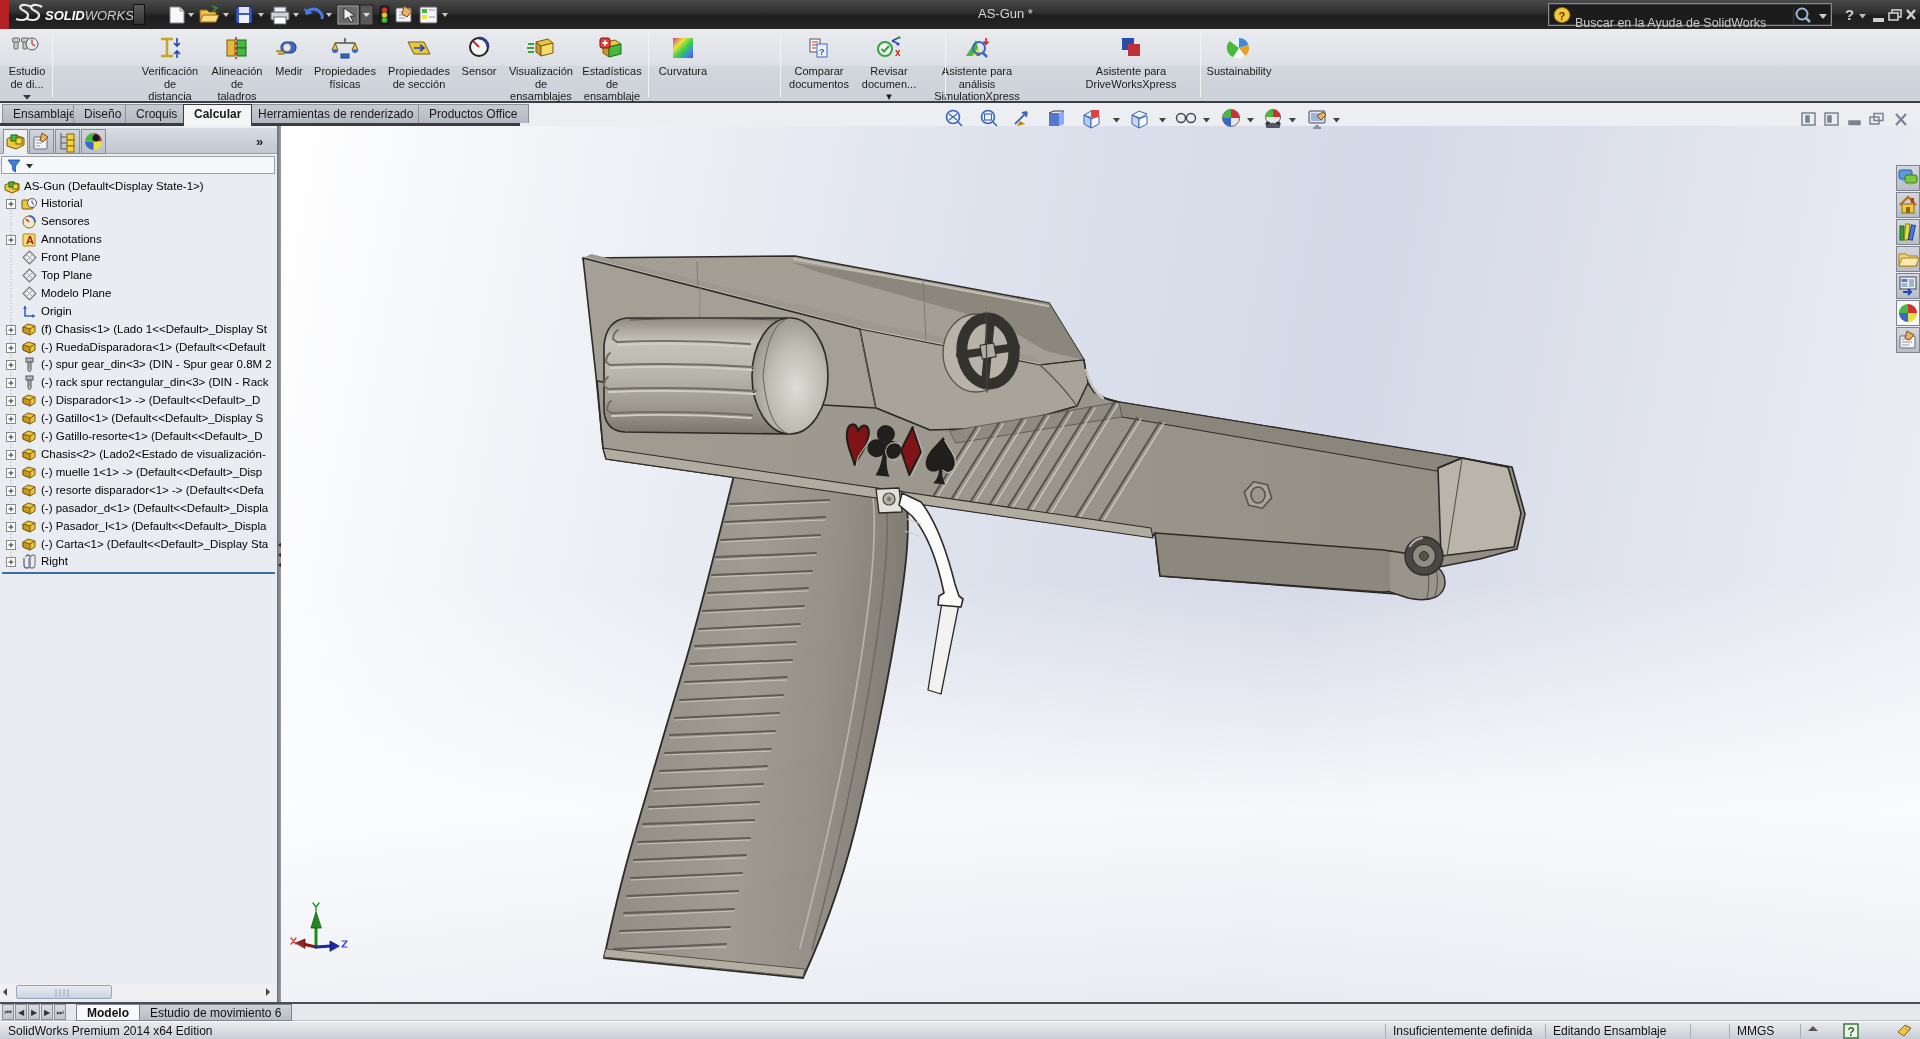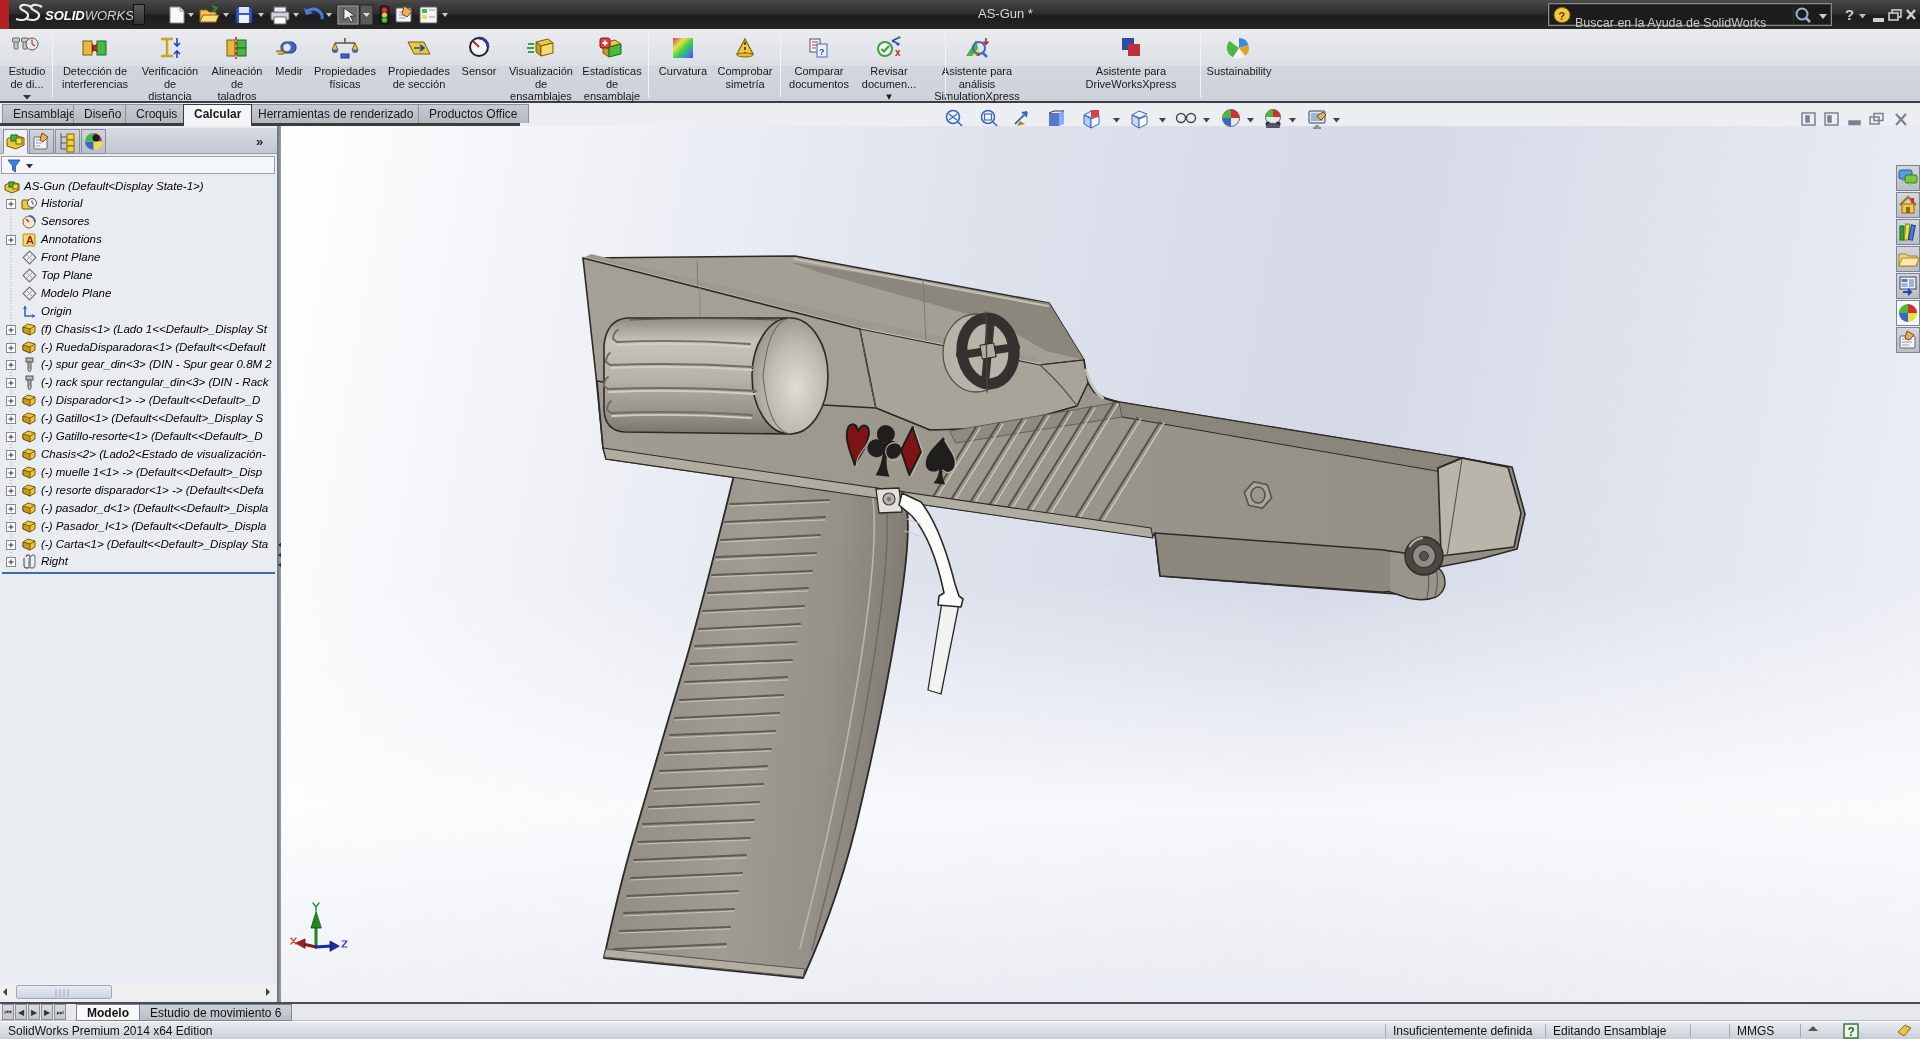--- a/index.html
+++ b/index.html
@@ -35,21 +35,21 @@
 
 
 #panel { position:absolute; left:0; top:126px; width:277px; height:876px; background:#e9ecf0; }
 #panel-border { position:absolute; left:277px; top:126px; width:4px; height:876px; background:linear-gradient(to right,#6a6f75,#9aa0a8); }
 #ptabs { position:absolute; left:0; top:2px; width:277px; height:26px; background:linear-gradient(to bottom,#d7dbe2,#c2c7d0); border-bottom:1px solid #9aa0a8;}
 .ptab { position:absolute; top:1px; width:25px; height:25px; background:linear-gradient(to bottom,#d0d4db,#bbc0c9); border:1px solid #888e96; }
 .ptab.sel { background:#eef0f3; border-bottom:1px solid #eef0f3; }
 #pfilter { position:absolute; left:1px; top:30px; width:274px; height:18px; background:#f6f7f8; border:1px solid #9aa0a8; }
 #ptree { position:absolute; left:0; top:0; width:277px; height:860px; font-size:11.5px; color:#000; }
 .trow { position:absolute; left:0; height:18px; white-space:nowrap; }
-.trow .tt { position:absolute; top:2px;font-style:italic; }
+.trow .tt { position:absolute; top:2px; }
 #bluesel { position:absolute; left:2px; top:446px; width:273px; height:2px; background:#3a6ea5; }
 #pscroll { position:absolute; left:0; top:858px; width:277px; height:16px; background:#f0f0f0; }
 #pscroll .thumb { position:absolute; left:16px; top:1px; width:96px; height:14px; background:linear-gradient(to bottom,#e8ecf2,#ccd4e0); border:1px solid #98a6bd; border-radius:2px; }
 .sarr { position:absolute; top:4px; width:0; height:0; border:4px solid transparent; }
 
 
 #viewport { position:absolute; left:281px; top:126px; width:1639px; height:876px;
   background-image:
     linear-gradient(to bottom, rgba(255,255,255,0) 52%, rgba(252,253,254,0.85) 78%, rgba(238,240,245,0.8) 100%),
     linear-gradient(100deg, #ffffff 0%, #f0f2f7 18%, #dee2ed 40%, #d5d9e7 62%, #e4e7f0 85%, #eef0f6 100%);
@@ -159,29 +159,20 @@
             <rect x="4" y="6" width="4" height="9" rx="1"></rect>
             <rect x="2.5" y="4" width="7" height="4" rx="1"></rect>
             <rect x="13" y="6" width="4" height="9" rx="1"></rect>
             <rect x="11.5" y="4" width="7" height="4" rx="1"></rect>
           </g>
           <circle cx="22" cy="10" r="6" fill="#e8e8e8" stroke="#555"></circle>
           <path d="M22,10 L22,5.5 M22,10 L25,12" stroke="#b33" stroke-width="1.2" fill="none"></path>
         </svg><span class="rlabel">Estudio<br>de di...</span><svg width="8" height="5" style="margin-top:1px">
           <path d="M0,0 l8,0 -4,4.5 z" fill="#333"></path>
         </svg></div>
-    <div class="ribbon-item" style="left:20px;width:150px">
-        <svg class="ric" width="34" height="30" viewBox="0 0 34 30">
-          <rect x="5" y="7" width="9" height="14" fill="#e8b93c" stroke="#7a5a10"></rect>
-          <rect x="19" y="7" width="9" height="14" fill="#49b840" stroke="#1d6a18"></rect>
-          <path d="M14,10 L19,14 L14,18" fill="#cc2222" stroke="#801010"></path>
-          <path d="M19,10 L14,14 L19,18" fill="#cc2222" stroke="#801010"></path>
-        </svg>
-        <span class="rlabel">Detección de<br>interferencias</span>
-      </div>
     <div class="ribbon-item" style="left:95px;width:150px">
         <svg class="ric" width="34" height="30" viewBox="0 0 34 30">
           <path d="M8,5 L20,5 M14,5 L14,22 M8,22 L20,22" stroke="#caa520" stroke-width="2.5"></path>
           <path d="M24,4 L24,12 M21,9 L24,12 L27,9" stroke="#2244bb" stroke-width="1.6" fill="none"></path>
           <path d="M24,24 L24,17 M21,20 L24,17 L27,20" stroke="#2244bb" stroke-width="1.6" fill="none"></path>
         </svg>
         <span class="rlabel">Verificación<br>de<br>distancia</span>
       </div>
     <div class="ribbon-item" style="left:162px;width:150px">
         <svg class="ric" width="34" height="30" viewBox="0 0 34 30">
@@ -250,28 +241,20 @@
               <stop offset="0" stop-color="#d03a90"></stop>
               <stop offset="0.3" stop-color="#e8e23a"></stop>
               <stop offset="0.55" stop-color="#3ad04a"></stop>
               <stop offset="0.8" stop-color="#3a8ae0"></stop>
               <stop offset="1" stop-color="#7a3ae0"></stop>
             </linearGradient>
           </defs>
           <rect x="7" y="4" width="20" height="20" fill="url(#rb)"></rect>
         </svg>
         <span class="rlabel">Curvatura</span>
-      </div>
-    <div class="ribbon-item" style="left:670px;width:150px">
-        <svg class="ric" width="34" height="30" viewBox="0 0 34 30">
-          <path d="M17,5 L25,20 L9,20 Z" fill="#f4c93d" stroke="#8a6a10" stroke-width="1.4"></path>
-          <path d="M17,8 L17,22" stroke="#222" stroke-width="1.4" stroke-dasharray="3 2"></path>
-          <ellipse cx="17" cy="21" rx="8" ry="2" fill="#e8b93c" stroke="#8a6a10"></ellipse>
-        </svg>
-        <span class="rlabel">Comprobar<br>simetría</span>
       </div>
     <div class="ribbon-item" style="left:744px;width:150px">
         <svg class="ric" width="34" height="30" viewBox="0 0 34 30">
           <rect x="8" y="5" width="10" height="13" fill="#f8f8f8" stroke="#555"></rect>
           <path d="M10,8 h6 M10,11 h6 M10,14 h4" stroke="#cc3333" stroke-width="1.2"></path>
           <rect x="15" y="10" width="10" height="13" fill="#eef2fa" stroke="#3a66c8"></rect>
           <text x="17" y="21" font-size="9" fill="#2a4ea8" font-weight="bold">?</text>
         </svg>
         <span class="rlabel">Comparar<br>documentos</span>
       </div>

